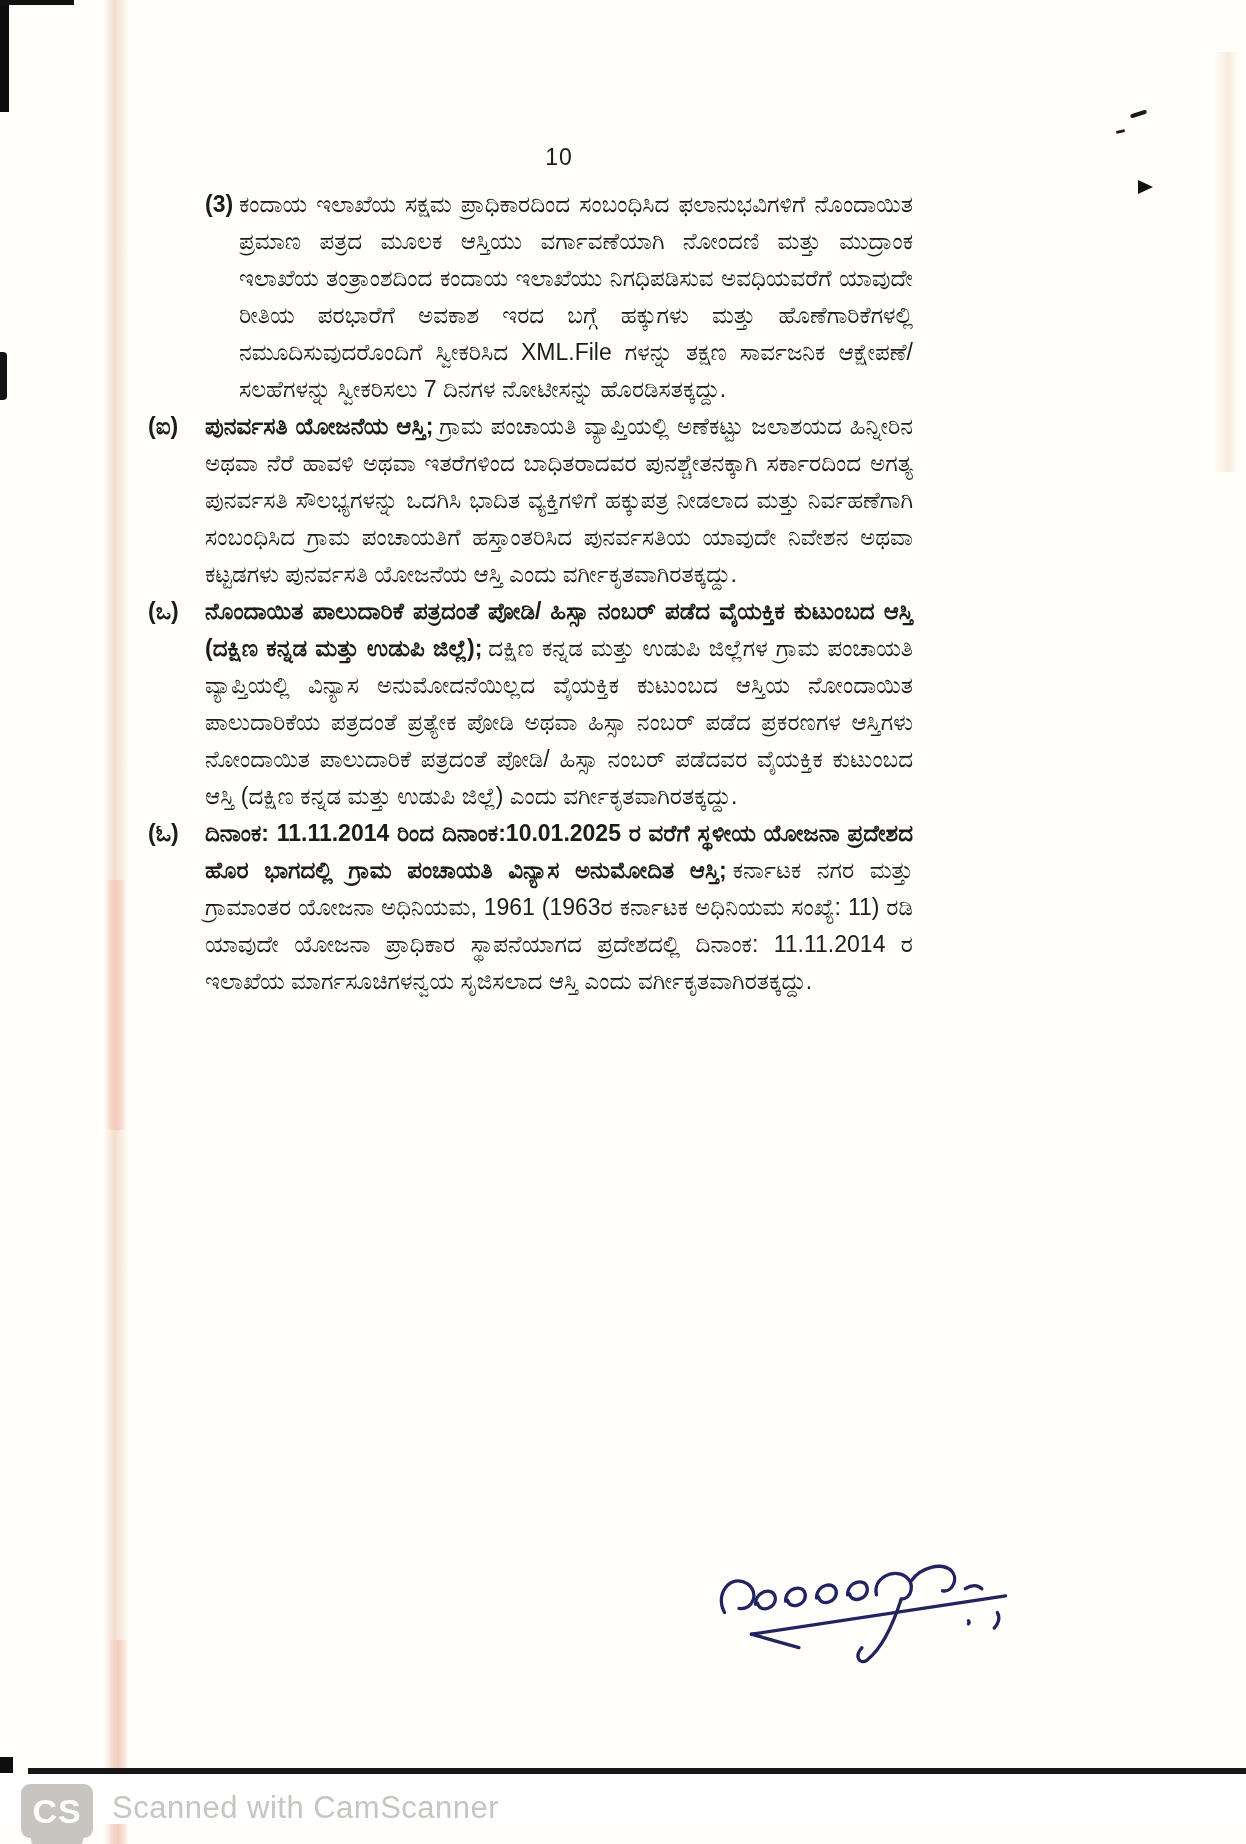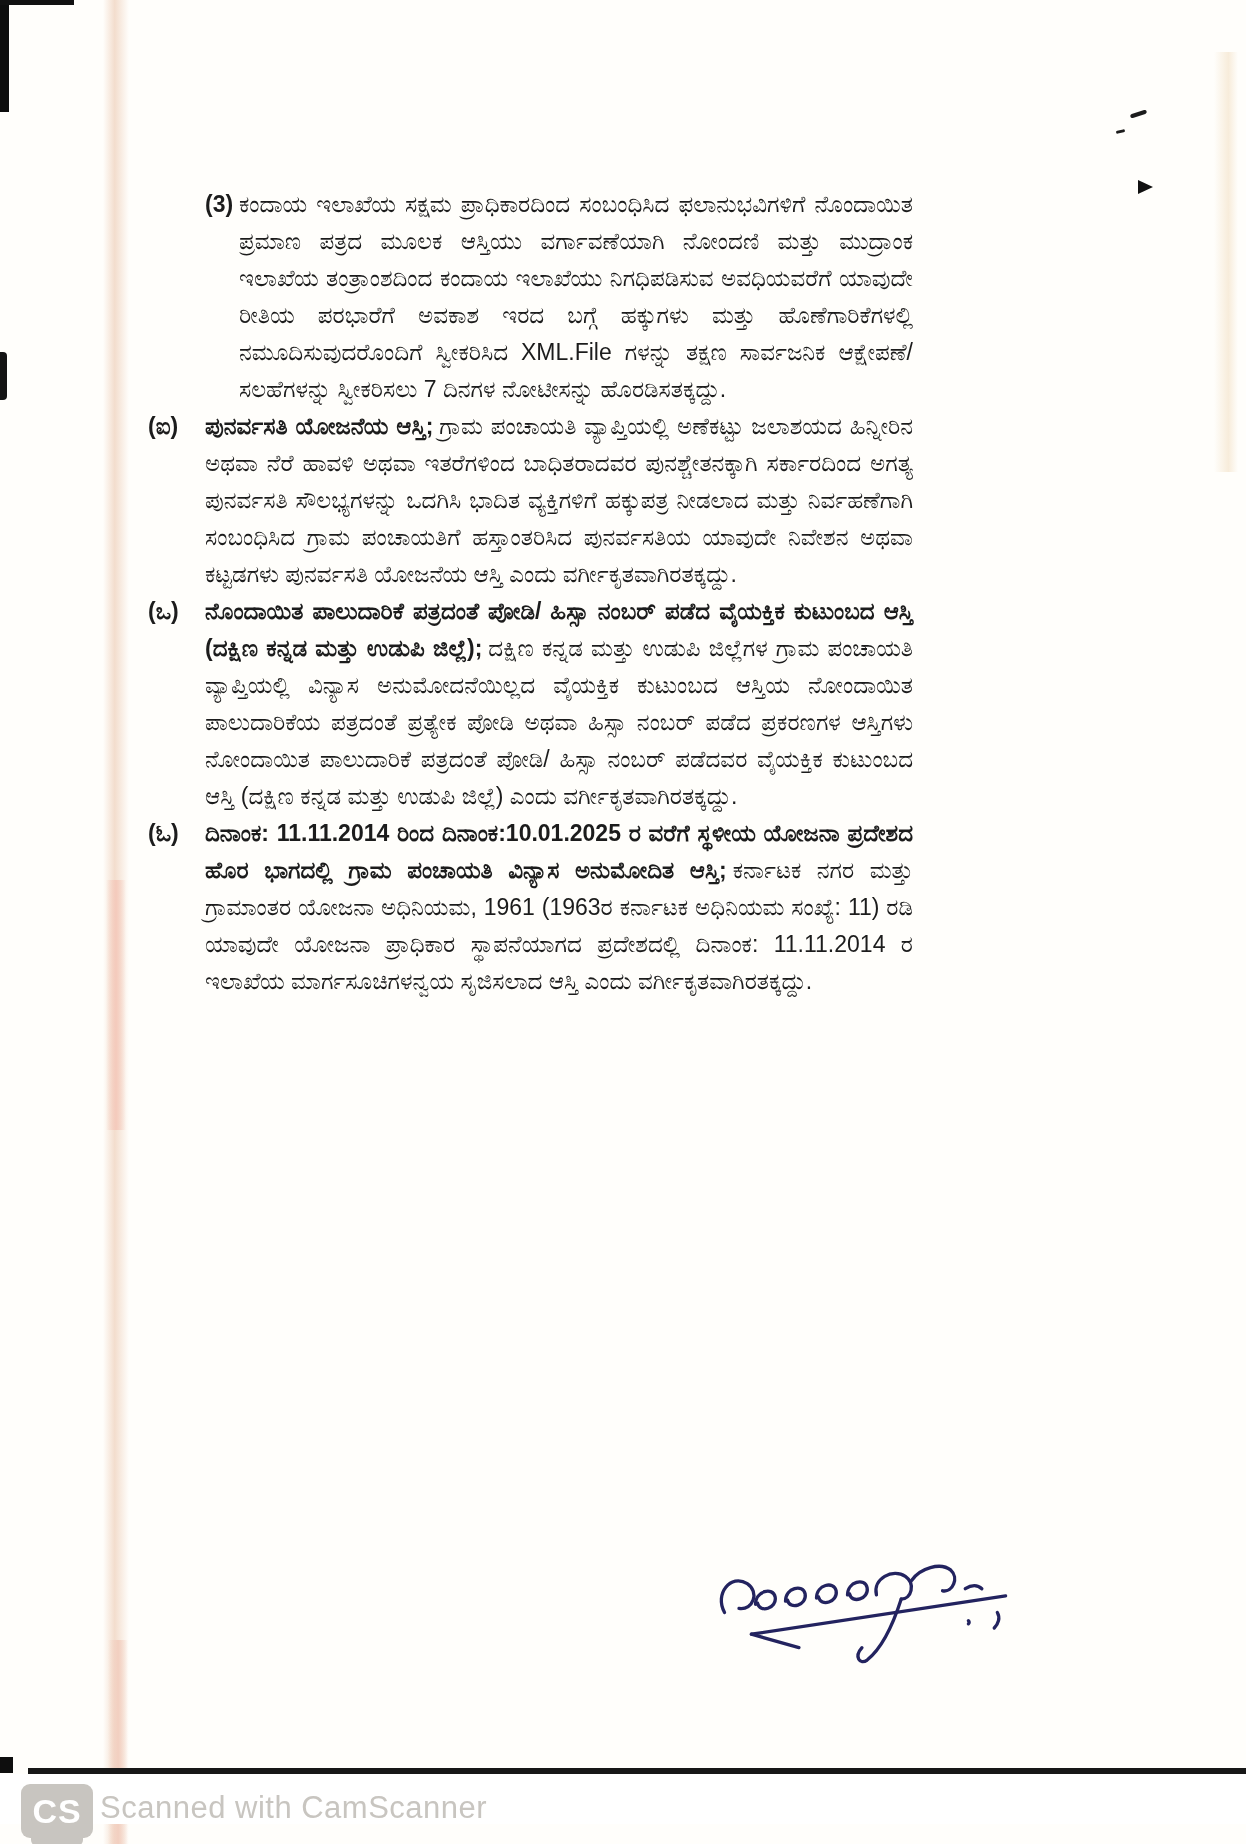--- a/index.html
+++ b/index.html
@@ -70,40 +70,41 @@
     position:absolute;left:21px;top:10px;width:72px;height:54px;
     background:#c8c5c0;border-radius:9px;
     display:flex;align-items:center;justify-content:center;
   }
   .cs-logo span{color:#ffffff;font-weight:bold;font-size:34px;letter-spacing:1px;}
   .cs-logo::after{
     content:"";position:absolute;left:10px;bottom:-8px;width:52px;height:8px;
     background:#c8c5c0;border-radius:0 0 6px 6px;
   }
   .footer-text{
-    position:absolute;left:100px;top:16px;
+    position:absolute;left:112px;top:16px;
     font-size:31px;color:#c8c5c0;letter-spacing:.5px;font-weight:400;
   }
 </style>
 </head>
 <body>
 
 <div class="page">
 
   <div class="fold-strip"></div>
   <div class="fold-strip-strong1"></div>
   <div class="fold-strip-strong2"></div>
   <div class="right-strip"></div>
   <div class="corner-black-tl"></div>
   <div class="top-black-sliver"></div>
   <div class="edge-mark-left"></div>
   <div class="pen-dash-1"></div>
   <div class="pen-dash-2"></div>
   <div class="pen-arrow"></div>
 
+  <div class="pagenum">10</div>
 
   <div class="content">
 
     <p class="clause num-clause mb30">
       <span class="marker">(3)</span><span>ಕಂದಾಯ ಇಲಾಖೆಯ ಸಕ್ಷಮ ಪ್ರಾಧಿಕಾರದಿಂದ ಸಂಬಂಧಿಸಿದ ಫಲಾನುಭವಿಗಳಿಗೆ ನೊಂದಾಯಿತ ಪ್ರಮಾಣ ಪತ್ರದ ಮೂಲಕ ಆಸ್ತಿಯು ವರ್ಗಾವಣೆಯಾಗಿ ನೋಂದಣಿ ಮತ್ತು ಮುದ್ರಾಂಕ ಇಲಾಖೆಯ ತಂತ್ರಾಂಶದಿಂದ ಕಂದಾಯ ಇಲಾಖೆಯು ನಿಗಧಿಪಡಿಸುವ ಅವಧಿಯವರೆಗೆ ಯಾವುದೇ ರೀತಿಯ ಪರಭಾರೆಗೆ ಅವಕಾಶ ಇರದ ಬಗ್ಗೆ ಹಕ್ಕುಗಳು ಮತ್ತು ಹೊಣೆಗಾರಿಕೆಗಳಲ್ಲಿ ನಮೂದಿಸುವುದರೊಂದಿಗೆ ಸ್ವೀಕರಿಸಿದ XML.File ಗಳನ್ನು ತಕ್ಷಣ ಸಾರ್ವಜನಿಕ ಆಕ್ಷೇಪಣೆ/ ಸಲಹೆಗಳನ್ನು ಸ್ವೀಕರಿಸಲು 7 ದಿನಗಳ ನೋಟೀಸನ್ನು ಹೊರಡಿಸತಕ್ಕದ್ದು.</span>
     </p>
 
 
 
     <p class="clause let-clause mb26">

